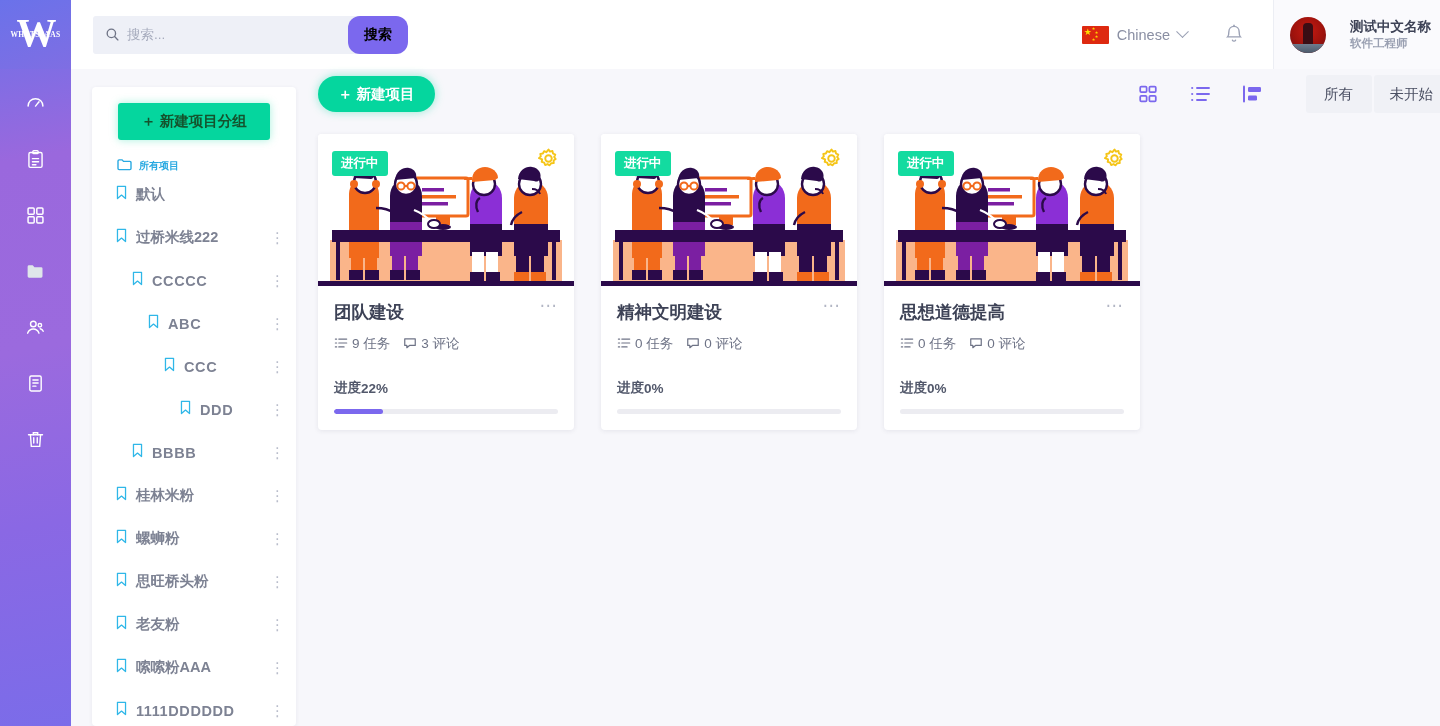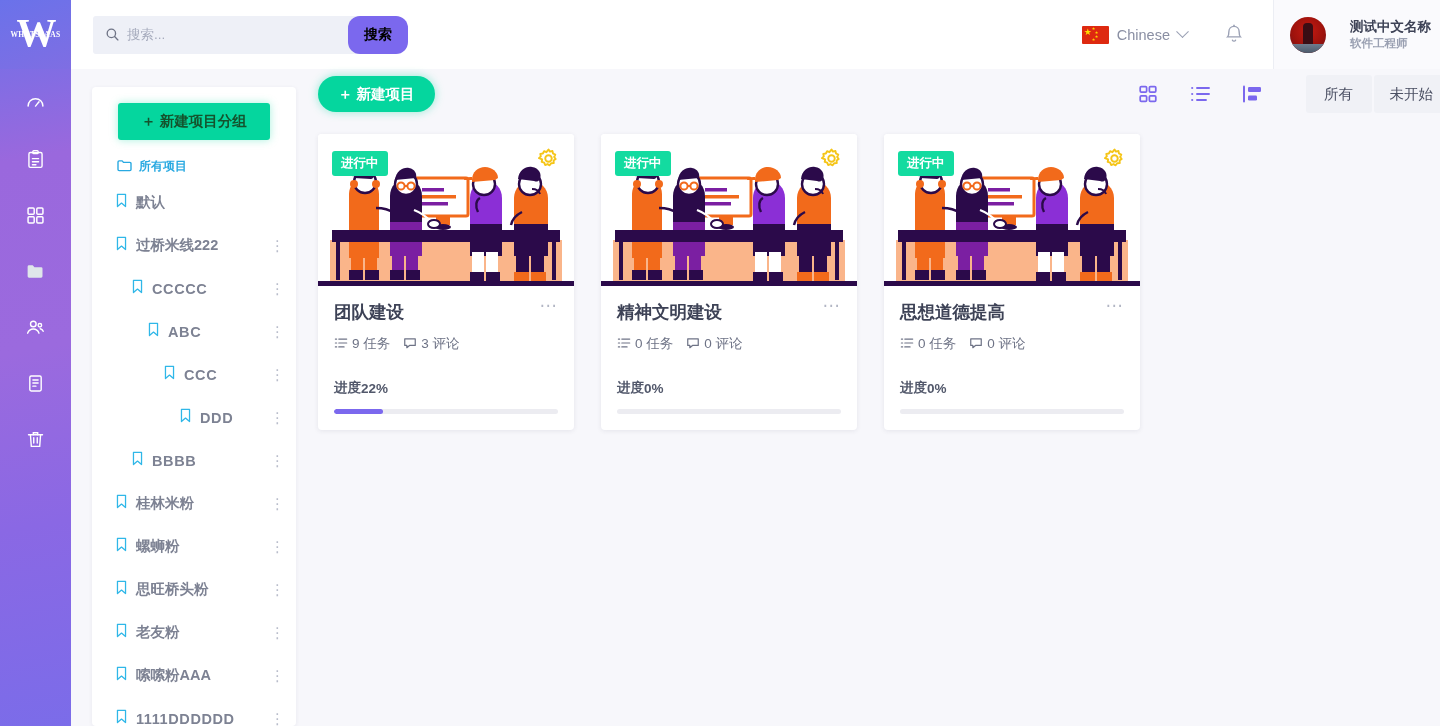--- a/index.html
+++ b/index.html
@@ -119,21 +119,21 @@
   }
   .new-group-btn {
     display: block; margin: 0 auto; width: 152px; height: 37px;
     background: #05d69e; border: none; border-radius: 3px; color: #14532d;
     font-family: "Liberation Sans", sans-serif; font-size: 14.5px; font-weight: 700;
     cursor: pointer; box-shadow: 0 0 9px rgba(5,214,158,.35);
   }
   .tree { margin-top: 18px; }
   .tree-root {
     display: flex; align-items: center; gap: 7px; padding-left: 25px;
-    color: #29a9e1; font-size: 12px; font-weight: 700; cursor: pointer; margin-bottom: 6px;
+    color: #29a9e1; font-size: 10px; font-weight: 700; cursor: pointer; 
   }
   .tree-item {
     display: flex; align-items: center; height: 43px; cursor: pointer; position: relative;
     padding-right: 12px;
   }
   .tree-item .bm { flex: none; margin-right: 9px; }
   .tree-label {
     font-size: 14.5px; color: #7d8293; font-weight: 700; white-space: nowrap;
   }
   .tree-label.latin { letter-spacing: .6px; }

